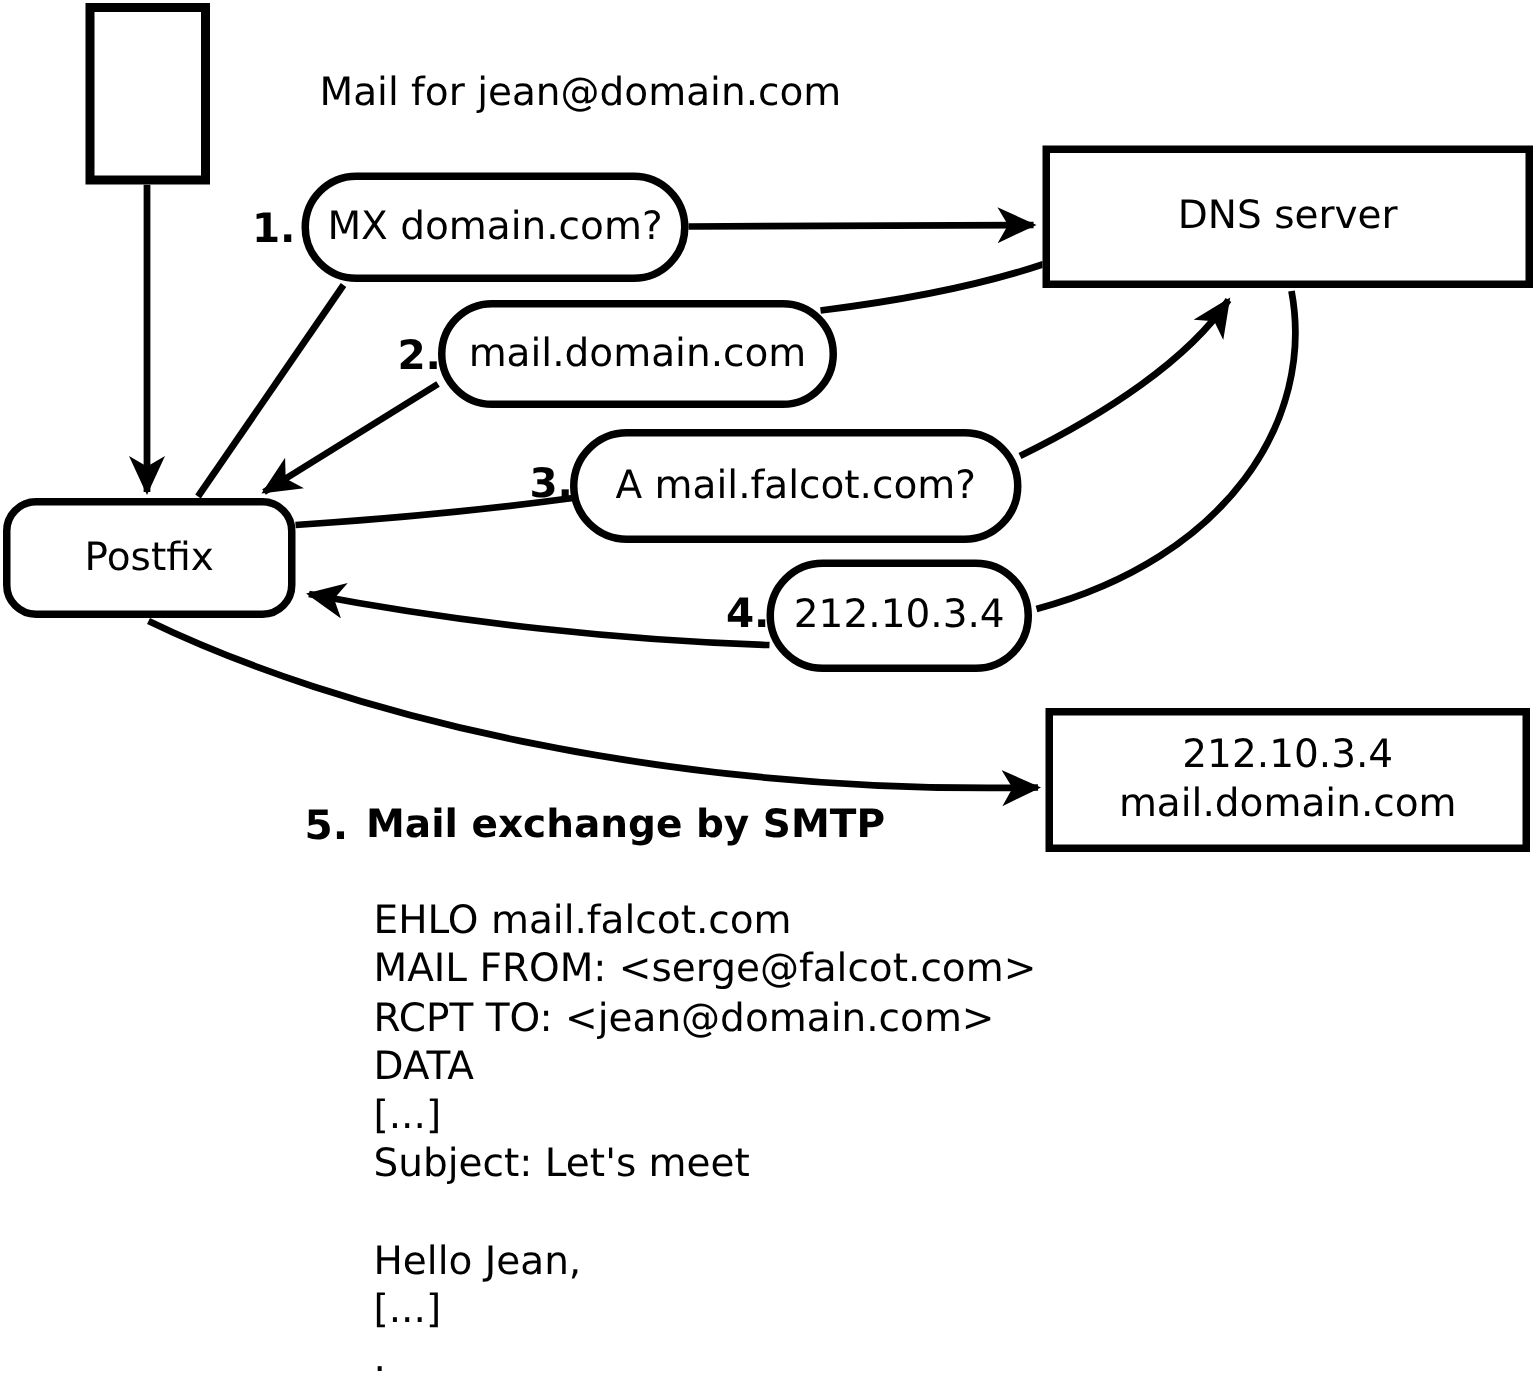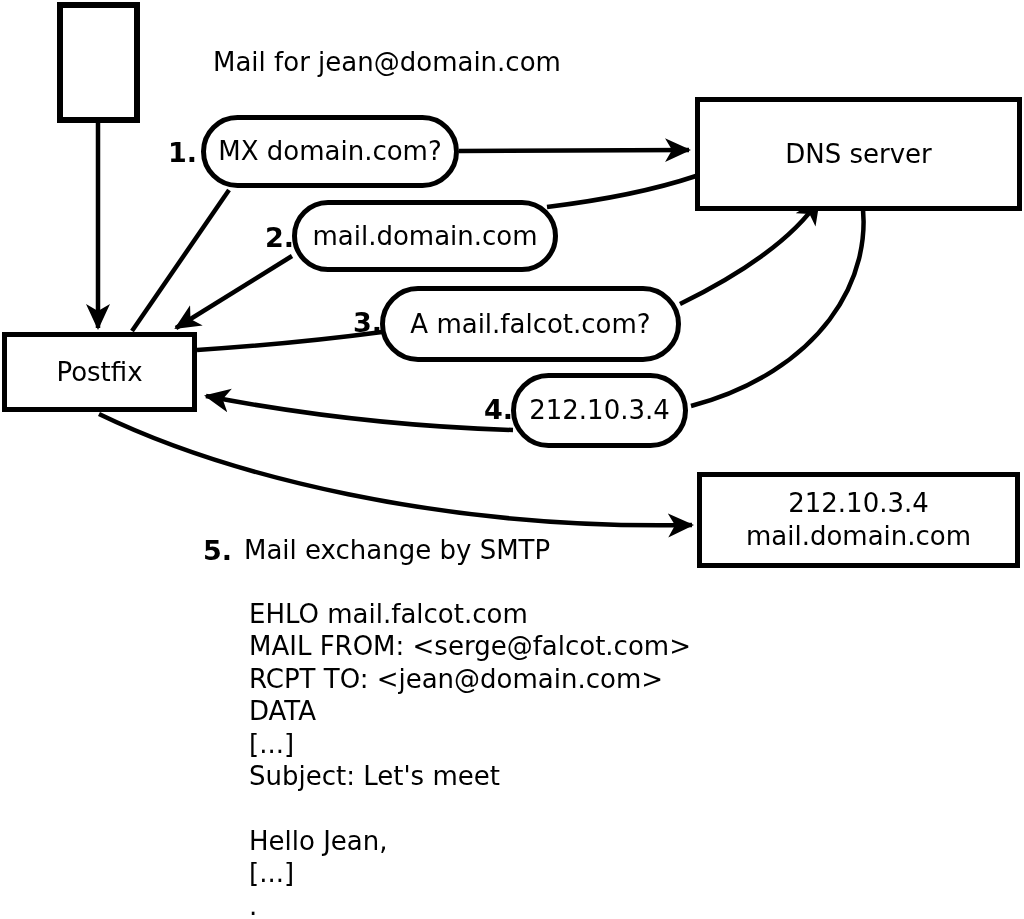--- a/index.html
+++ b/index.html
@@ -55,34 +55,34 @@
   #mail-rect {
     position: absolute;
     left: 57px;
     top: 2px;
     width: 83px;
     height: 121px;
     border: 6px solid #000000;
     background: #ffffff;
     box-sizing: border-box;
   }
-  #postfix-box   { left: 2px;   top: 332px; width: 195px; height: 80px; }
-  #dns-box       { left: 695px; top: 97px;  width: 327px; height: 114px; }
+  #postfix-box   { left: 2px;   top: 332px; width: 195px; height: 80px; border-radius: 22px; }
+  #dns-box       { left: 695px; top: 97px;  width: 327px; height: 95px; }
   #mailserver-box{ left: 697px; top: 472px; width: 323px; height: 96px; flex-direction: column; }
   #pill-1 { left: 201px; top: 115px; width: 258px; height: 73px; }
   #pill-2 { left: 292px; top: 200px; width: 266px; height: 72px; }
   #pill-3 { left: 380px; top: 286px; width: 301px; height: 76px; }
   #pill-4 { left: 511px; top: 373px; width: 177px; height: 75px; }
   #num-1 { left: 137px; top: 137px; }
   #num-2 { left: 234px; top: 222px; }
   #num-3 { left: 322px; top: 307px; }
   #num-4 { left: 453px; top: 394px; }
   #title-text { left: 181px; top: 46px; margin-left: 32px; }
   #step5-num   { position: absolute; left: 203px; top: 534px; font-size: 27px; font-weight: bold; line-height: 33px; }
-  #step5-label { left: 244px; top: 534px; }
+  #step5-label { left: 244px; top: 534px; font-weight: bold; }
   #smtp-block {
     position: absolute;
     left: 249px;
     top: 598px;
     font-size: 26px;
     line-height: 32.4px;
     white-space: pre-line;
   }
 </style>
 </head>

